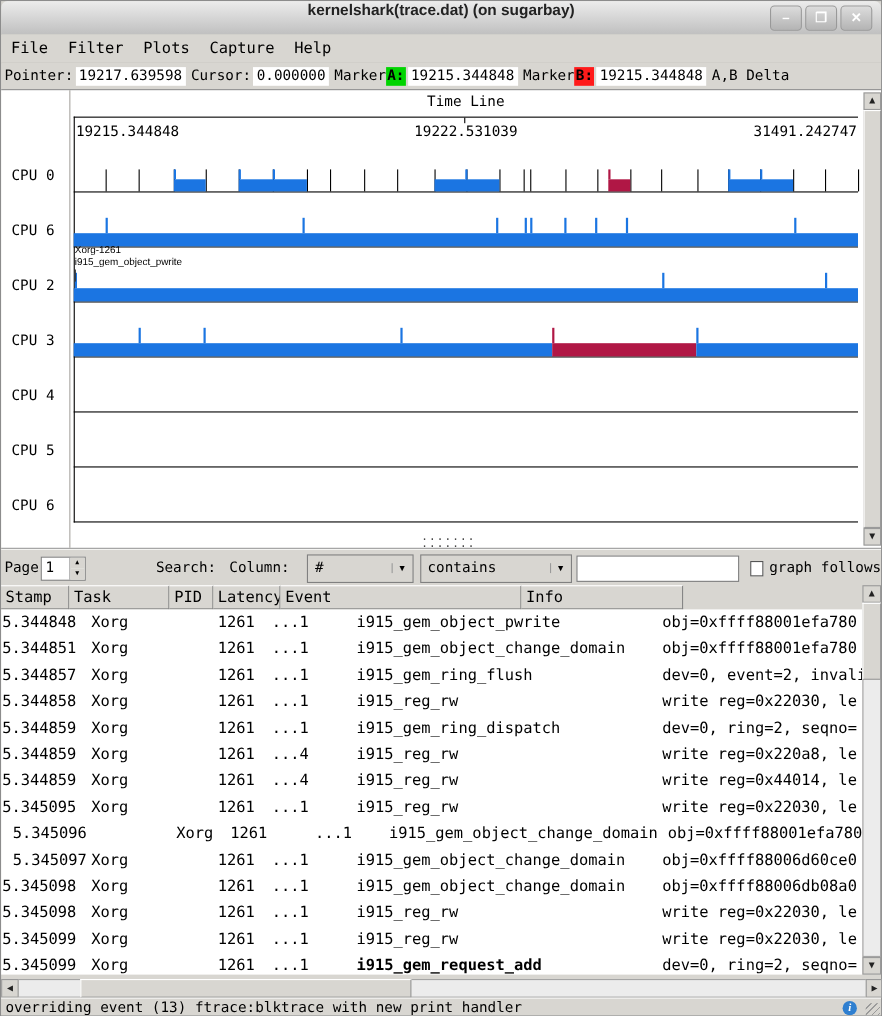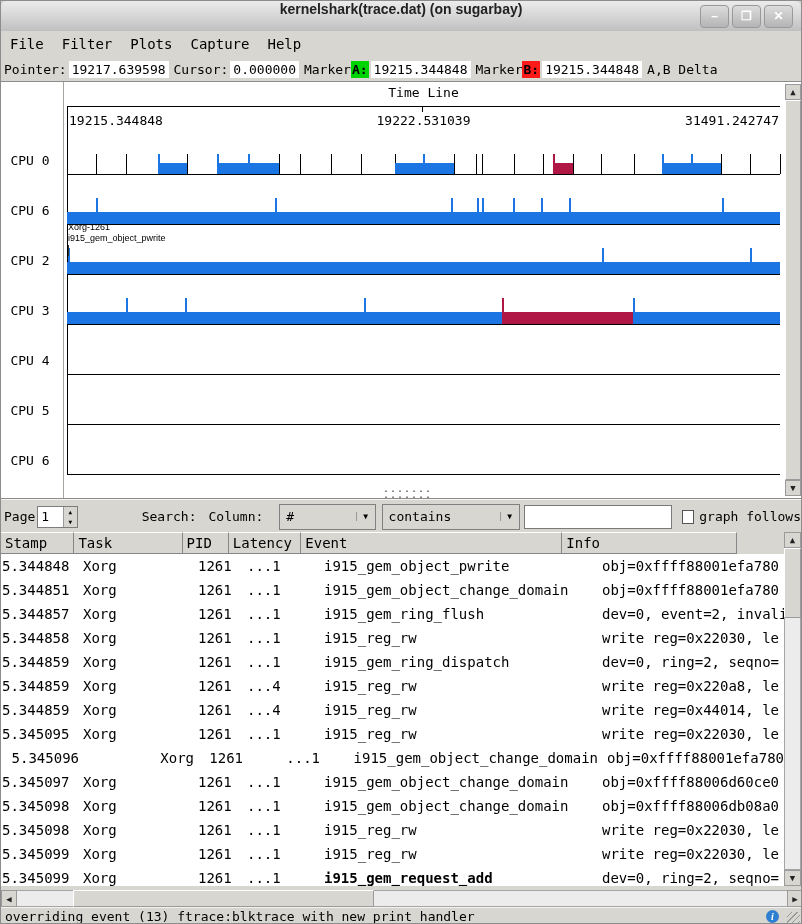--- a/index.html
+++ b/index.html
@@ -52,21 +52,21 @@
   .spin{margin-left:2px;width:46px;height:22px;background:#fff;border:1px solid #7d7d7d;display:flex;box-sizing:border-box}
   .spin-val{flex:1;padding:2px 0 0 3px}
   .spin-arrows{width:13px;display:flex;flex-direction:column;border-left:1px solid #9a9a9a}
   .spin-arrows div{flex:1;font-size:6px;line-height:9px;background:#d8d6d1;text-align:center}
   .combo{height:26px;background:#d8d6d1;border:1px solid #808080;display:flex;align-items:center;box-sizing:border-box}
   .combo-val{flex:1;padding-left:6px}
   .combo-arrow{width:18px;border-left:1px solid #9a9a9a;text-align:center;font-size:8px}
   .search-input{margin-left:4px;width:148px;height:24px;background:#fff;border:1px solid #7a7a7a;box-sizing:border-box}
   .checkbox{margin-left:10px;width:14px;height:14px;background:#fff;border:1px solid #555;box-sizing:border-box}
   
-  .thead{position:absolute;left:0;top:531px;width:736px;height:22px;display:flex}
+  .thead{position:absolute;left:0;top:531px;width:620px;height:22px;display:flex}
   .th{background:#d8d6d1;border-right:1px solid #868686;border-top:1px solid #fff;border-bottom:1px solid #868686;
     box-sizing:border-box;height:22px;font-size:14px;line-height:20px;padding-left:4px;white-space:nowrap;overflow:hidden}
   .tbody{position:absolute;left:0;top:553px;width:783px;height:332px;background:#fff;overflow:hidden}
   .tr{display:flex;height:24px;font-size:14px;line-height:24px}
   .td{box-sizing:border-box;padding-left:4px;white-space:nowrap;overflow:hidden}
   .td:first-child{padding-left:1px}
   
   .statusbar{position:absolute;left:0;top:906px;width:100%;height:18px;background:#d8d6d1;
     border-top:1px solid #f2f2f0;font-size:13px;line-height:17px}
   .status-msg{position:absolute;left:4px;top:0}
@@ -310,21 +310,21 @@
       </div>
       <div class="tr" style="position: static; text-align: right;">
         <div class="td" style="position: static; width: 78px;">5.345096</div>
         <div class="td" style="position: static; width: 115px;">Xorg</div>
         <div class="td" style="position: static; width: 49px;">1261</div>
         <div class="td" style="position: static; width: 77px;">...1</div>
         <div class="td" style="position: static; width: 278px;">i915_gem_object_change_domain</div>
         <div class="td" style="position: static; width: 186px;">obj=0xffff88001efa780</div>
       </div>
       <div class="tr" style="position: static;">
-        <div class="td" style="position: static; width: 78px;">5.345097</div>
+        <div class="td" style="position: static; width: 78px; text-align: right;">5.345097</div>
         <div class="td" style="position: static; width: 115px;">Xorg</div>
         <div class="td" style="position: static; width: 49px;">1261</div>
         <div class="td" style="position: static; width: 77px;">...1</div>
         <div class="td" style="position: static; width: 278px;">i915_gem_object_change_domain</div>
         <div class="td" style="position: static; width: 186px;">obj=0xffff88006d60ce0</div>
       </div>
       <div class="tr" style="position: static;">
         <div class="td" style="position: static; width: 78px;">5.345098</div>
         <div class="td" style="position: static; width: 115px;">Xorg</div>
         <div class="td" style="position: static; width: 49px;">1261</div>

